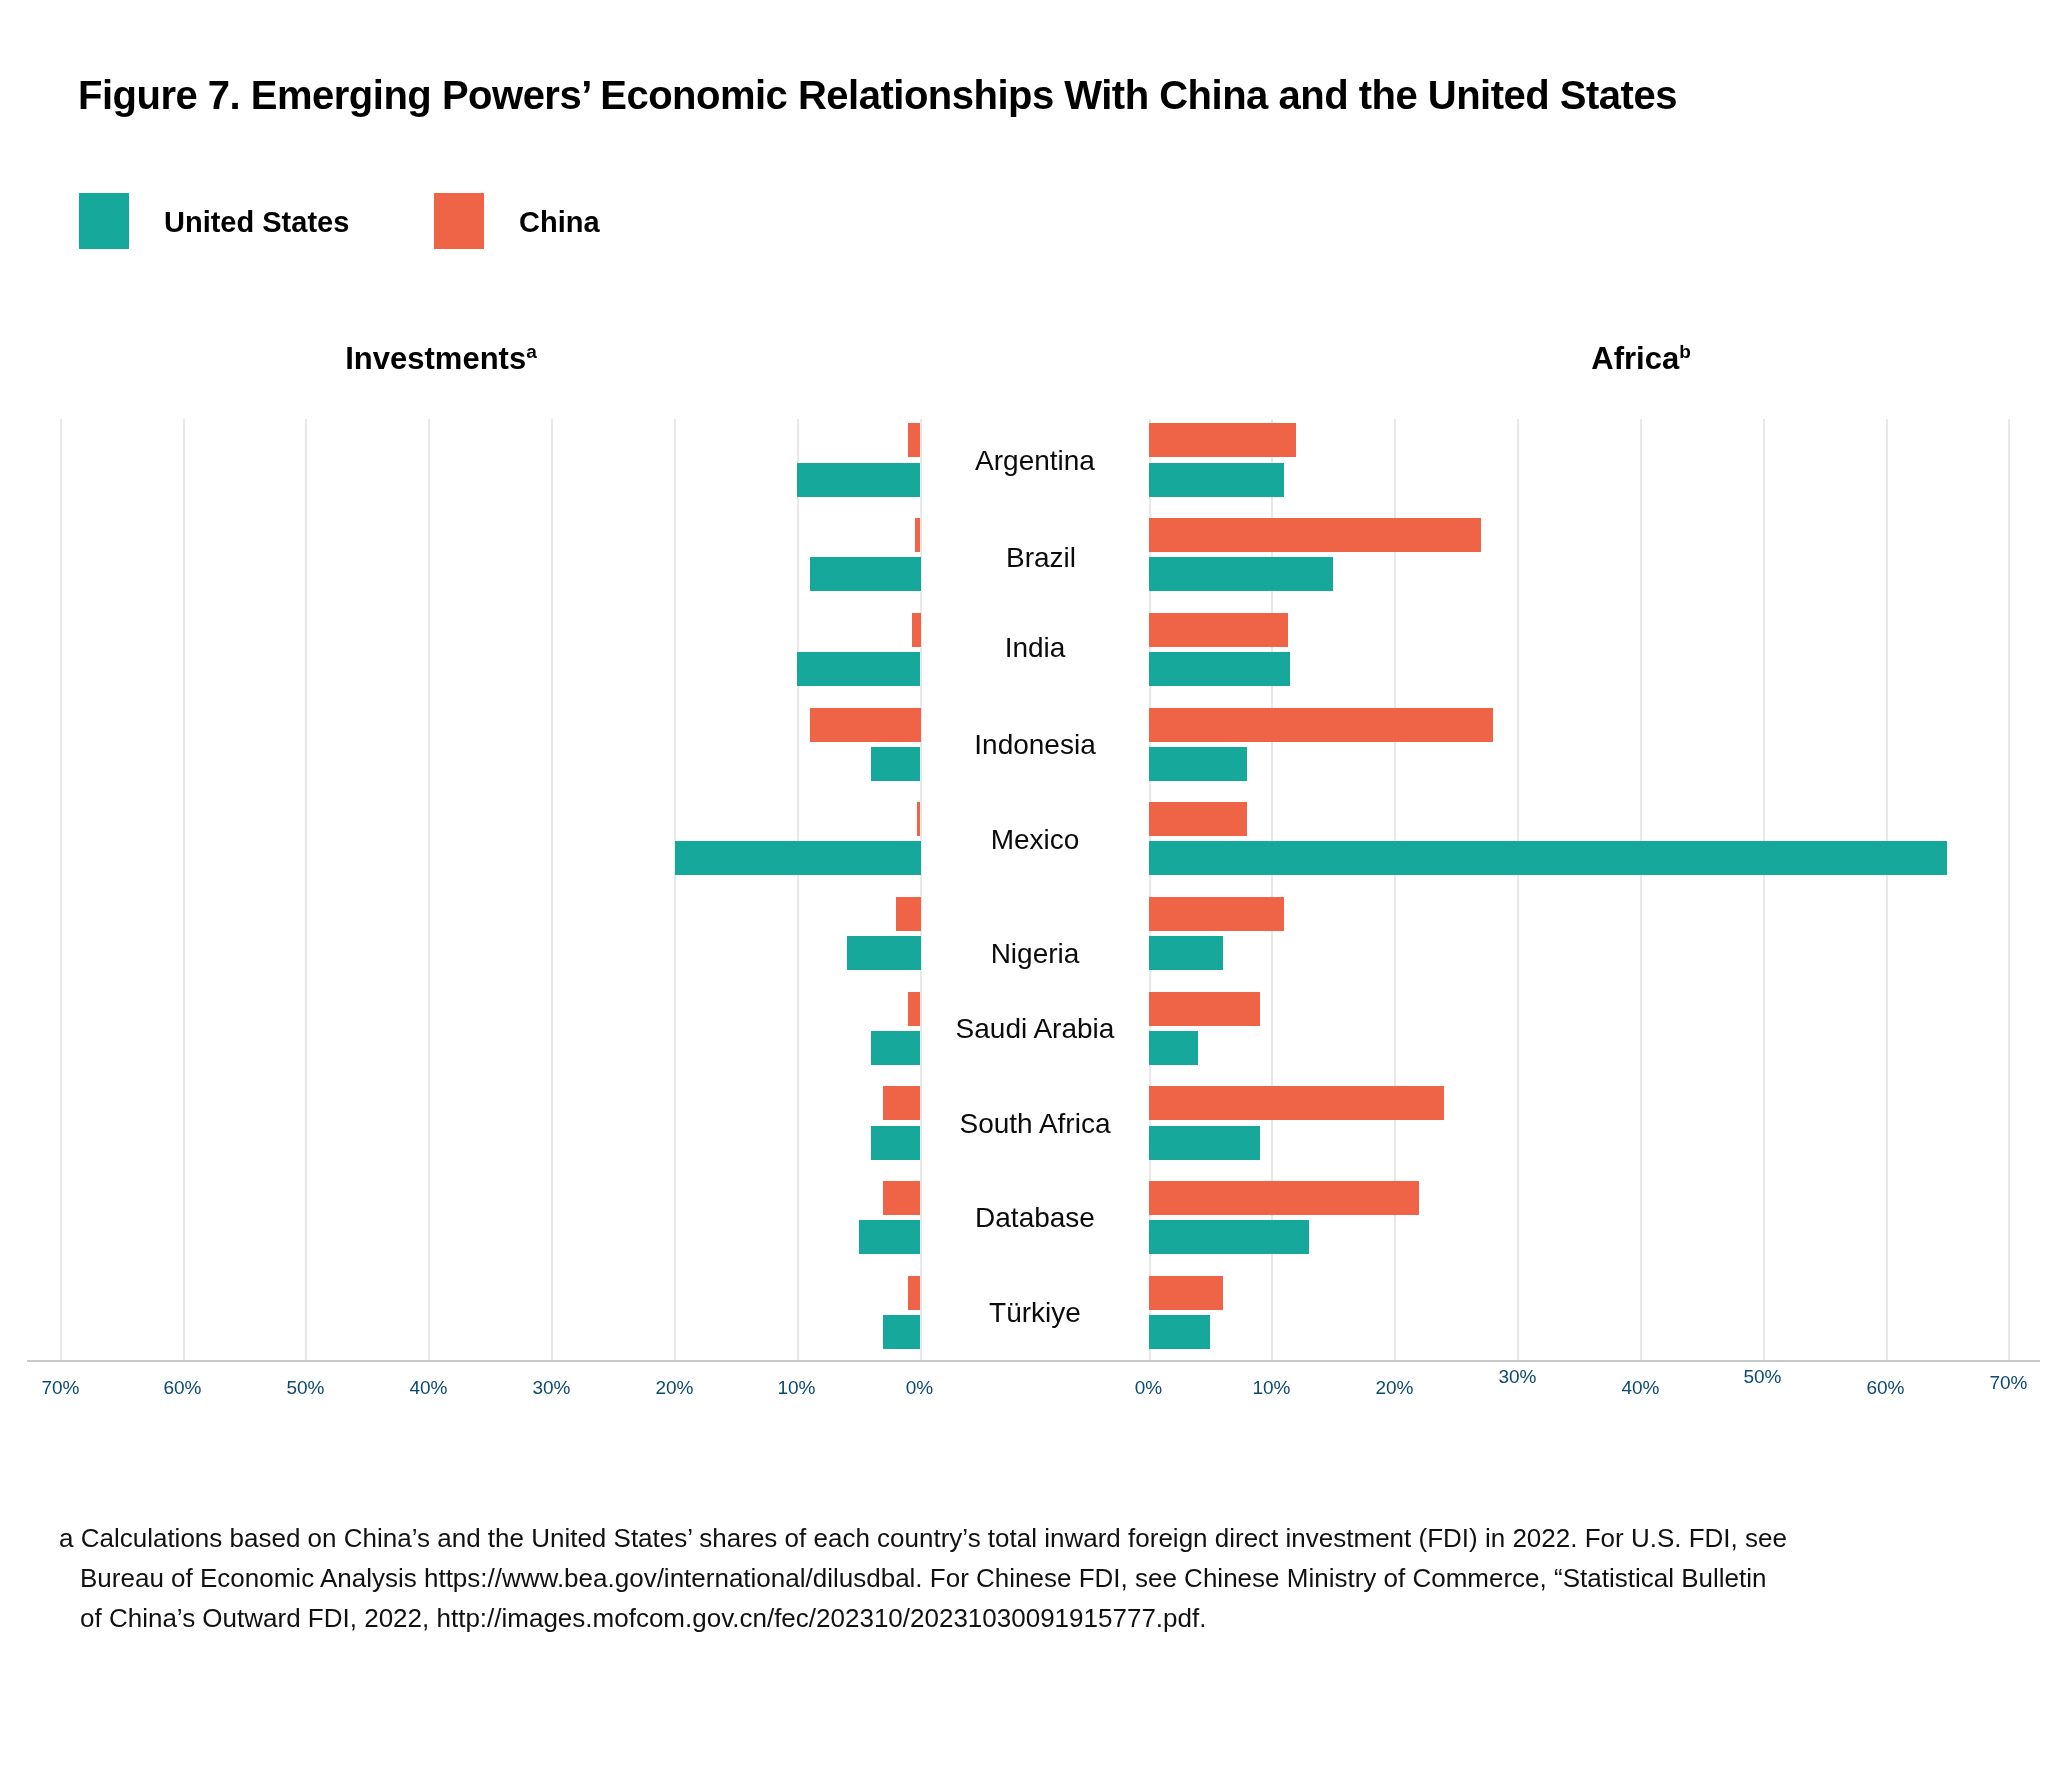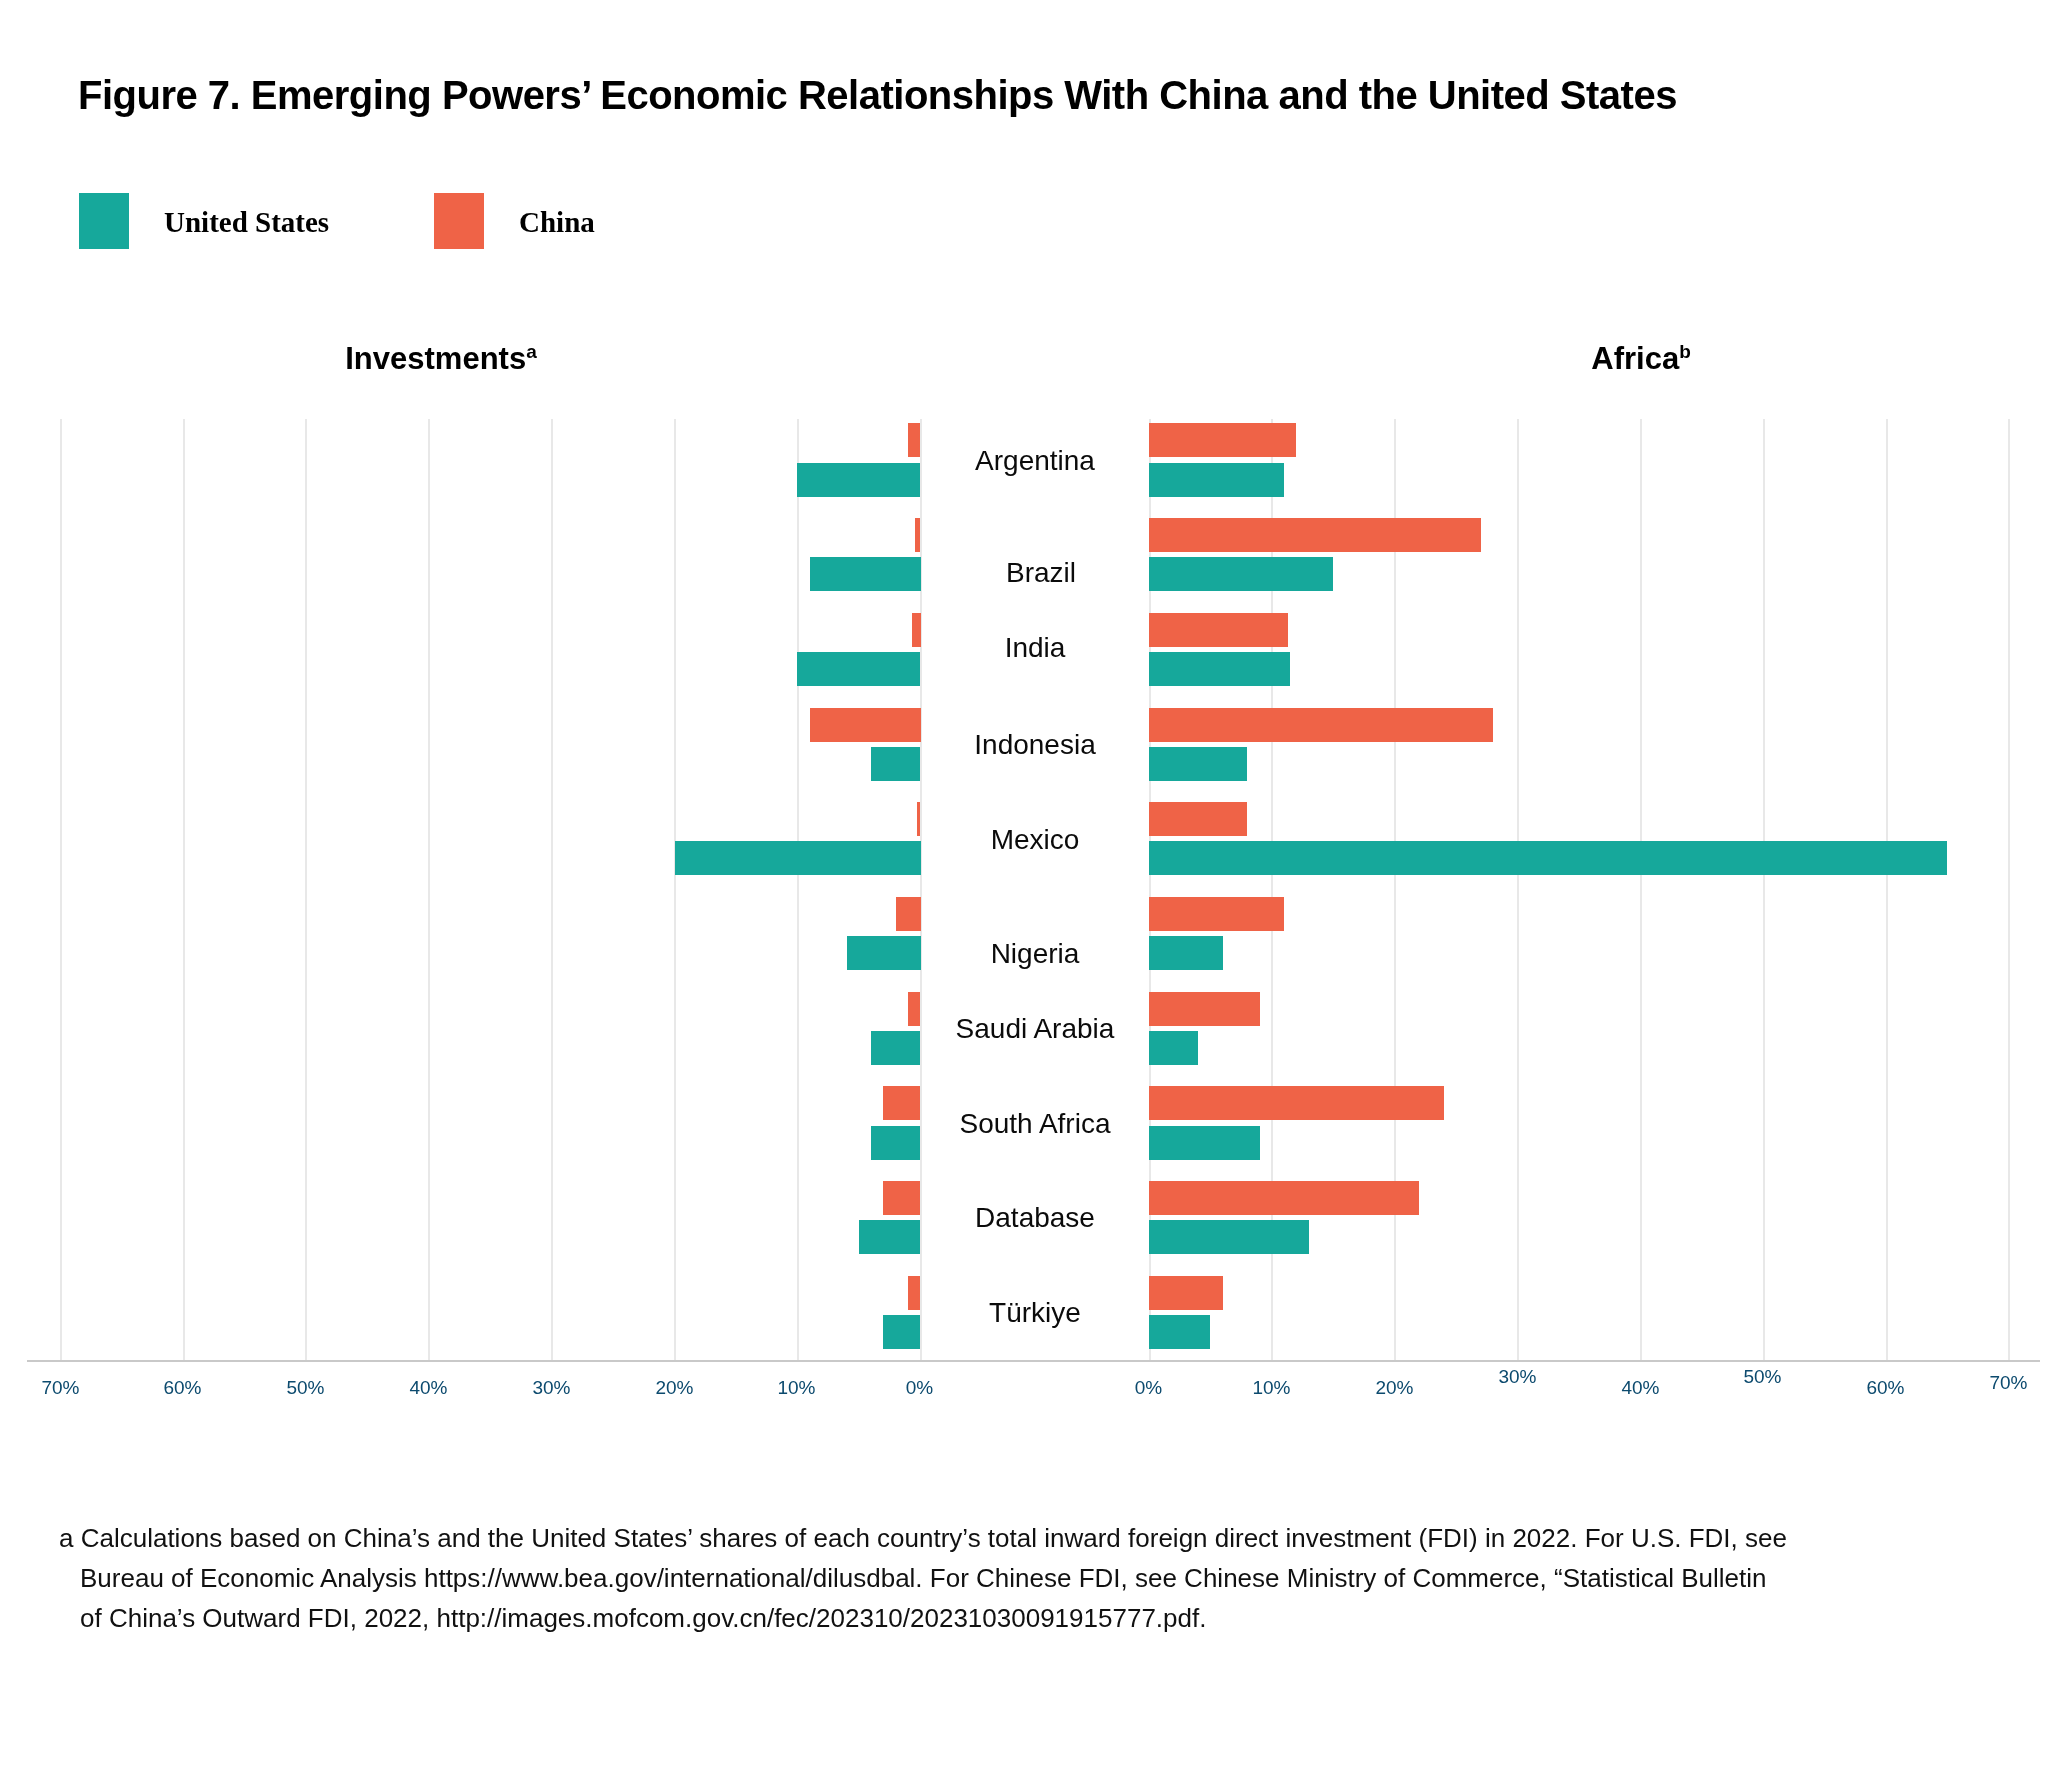--- a/index.html
+++ b/index.html
@@ -14,21 +14,21 @@
   .abs{position:absolute;}
   #page-title{
     left:78px;top:73px;width:1934px;
     font-size:40px;font-weight:bold;letter-spacing:-0.5px;
     color:#000;
   }
   
   .legend-swatch{width:50px;height:56px;top:193px;}
   #legend-swatch-us{left:79px;background:#16A89B;}
   #legend-swatch-cn{left:434px;background:#EF6347;}
-  .legend-label{top:206px;font-size:29px;font-weight:bold;color:#000;font-family:Liberation Serif, serif;}
+  .legend-label{top:206px;font-size:29px;font-weight:bold;color:#000;}
   #legend-label-us{left:164px;}
   #legend-label-cn{left:519px;}
   
   .panel-heading{top:341px;font-size:31px;font-weight:bold;color:#000;transform:translateX(-50%);white-space:nowrap;}
   #heading-investments{left:441px;}
   #heading-trade{left:1641px;}
   .panel-heading sup{font-size:19px;font-weight:bold;vertical-align:super;}
   
   .gridline{position:absolute;width:1.5px;background:#E8E8E8;}
   .axis-line{position:absolute;height:2px;background:#C9C9C9;}
@@ -94,21 +94,21 @@
       <div class="axis-line" style="left: 27px; top: 1360px; width: 2013px;"></div>
       <div class="bar cn" style="left: 908px; top: 423px; width: 12.3px;"></div>
       <div class="bar us" style="left: 797px; top: 463px; width: 123px;"></div>
       <div class="bar cn" style="left: 1149px; top: 423px; width: 147px;"></div>
       <div class="bar us" style="left: 1149px; top: 463px; width: 135px;"></div>
       <div class="country" style="left: 1035px; top: 445px;">Argentina</div>
       <div class="bar cn" style="left: 915px; top: 518px; width: 4.9px;"></div>
       <div class="bar us" style="left: 810px; top: 557px; width: 111px;"></div>
       <div class="bar cn" style="left: 1149px; top: 518px; width: 332px;"></div>
       <div class="bar us" style="left: 1149px; top: 557px; width: 184px;"></div>
-      <div class="country" style="left: 1035px; top: 557px; padding-left: 12px;">Brazil</div>
+      <div class="country" style="left: 1035px; top: 542px; padding-left: 12px;">Brazil</div>
       <div class="bar cn" style="left: 912px; top: 613px; width: 8.6px;"></div>
       <div class="bar us" style="left: 797px; top: 652px; width: 123px;"></div>
       <div class="bar cn" style="left: 1149px; top: 613px; width: 139px;"></div>
       <div class="bar us" style="left: 1149px; top: 652px; width: 141px;"></div>
       <div class="country" style="left: 1035px; top: 632px;">India</div>
       <div class="bar cn" style="left: 810px; top: 708px; width: 111px;"></div>
       <div class="bar us" style="left: 871px; top: 747px; width: 49px;"></div>
       <div class="bar cn" style="left: 1149px; top: 708px; width: 344px;"></div>
       <div class="bar us" style="left: 1149px; top: 747px; width: 98px;"></div>
       <div class="country" style="left: 1035px; top: 729px;">Indonesia</div>

